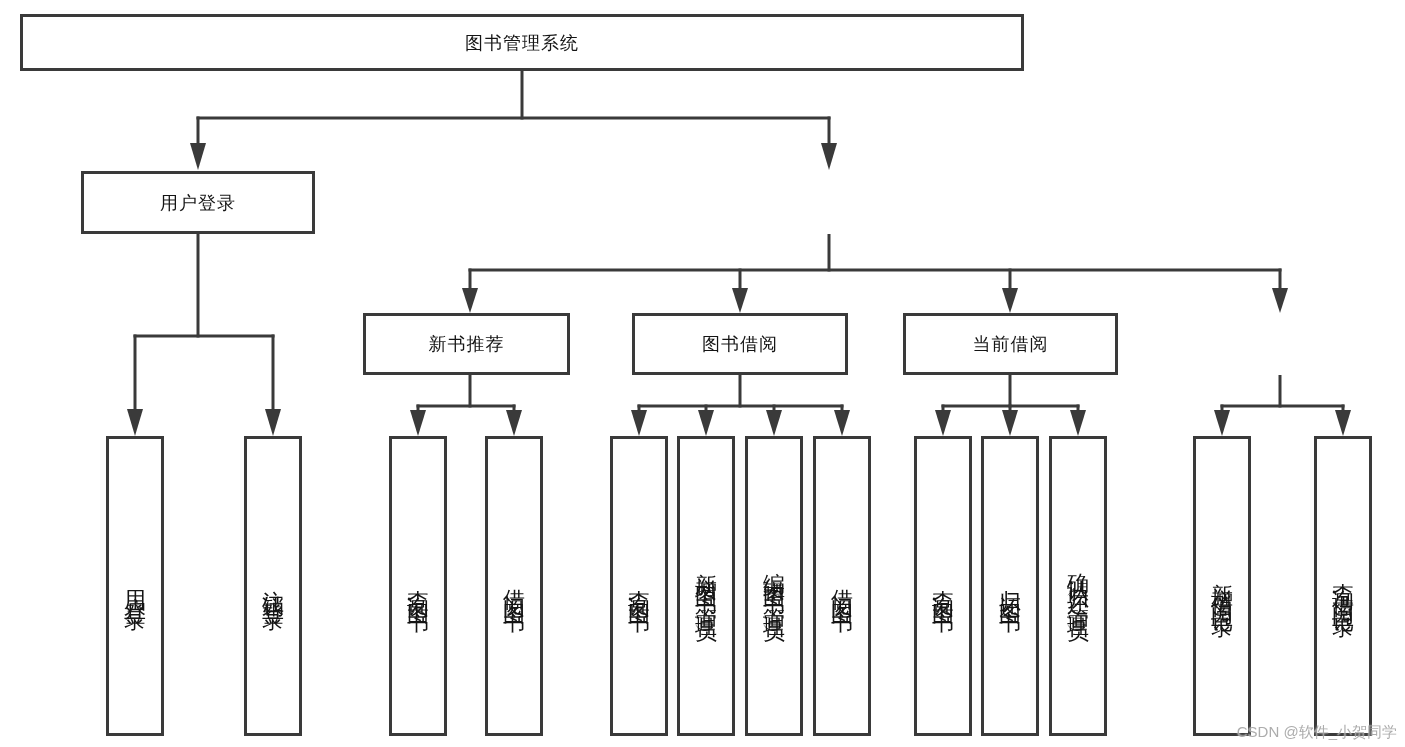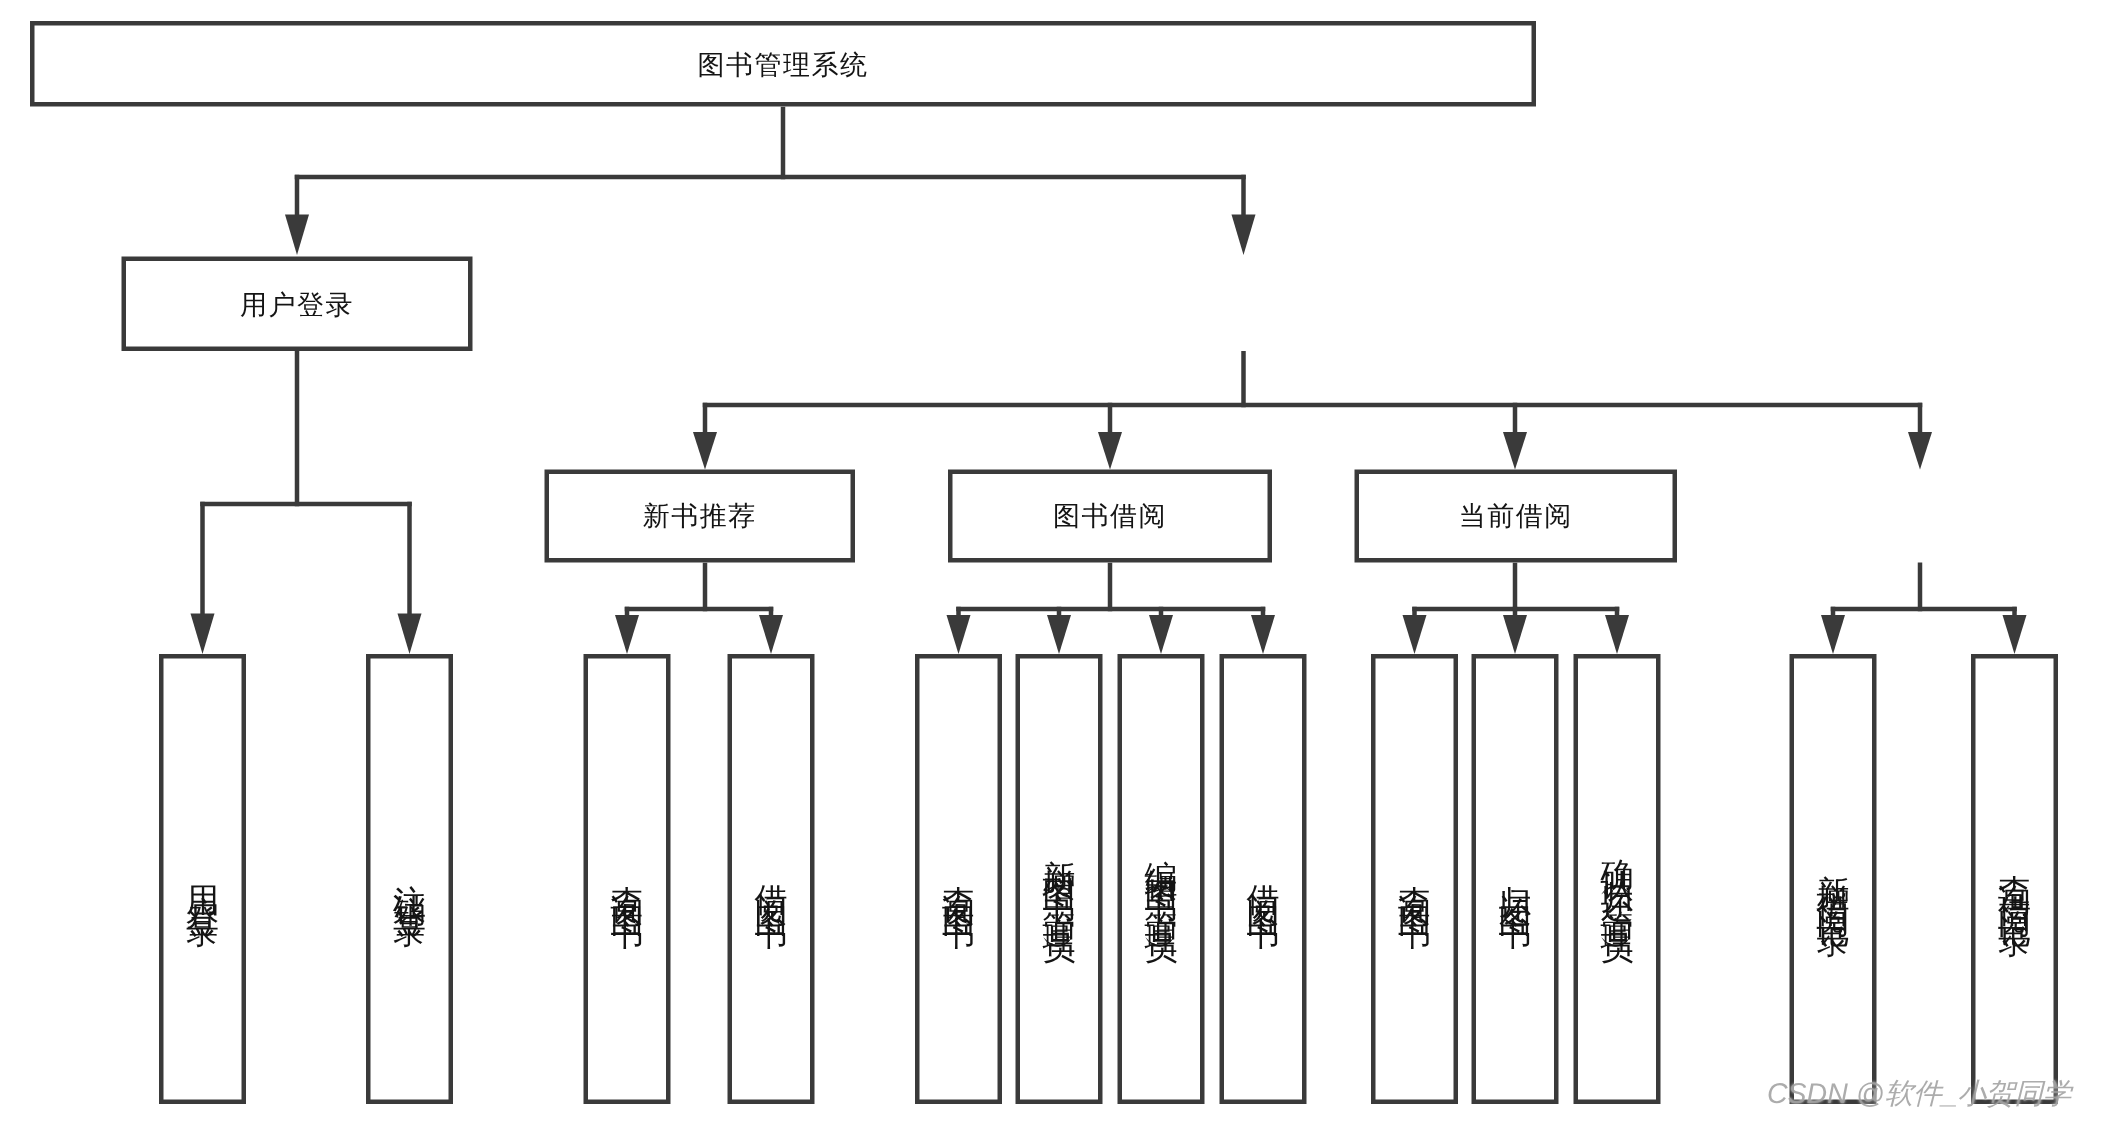--- a/index.html
+++ b/index.html
@@ -33,27 +33,26 @@
     text-align: center;
   }
   .node.v .vt {
     writing-mode: vertical-rl;
     font-size: 22px;
     letter-spacing: 7px;
     line-height: 1;
   }
   .watermark {
     position: absolute;
-    right: 24px;
+    right: 8px;
     bottom: 5px;
-    font-size: 19px;
+    font-size: 15px;
     color: rgba(158,158,158,0.85);
     text-shadow: 0 0 2px rgba(255,255,255,0.9);
     white-space: nowrap;
-    font-style: italic;
   }
 </style>
 </head>
 <body>
 
 <div class="stage">
 
   <svg class="wires" width="1405" height="747" viewBox="0 0 1405 747" stroke="#3a3a3a" stroke-width="3" fill="#3a3a3a">
 
     <line x1="522" y1="71" x2="522" y2="119.5" fill="none"></line>

